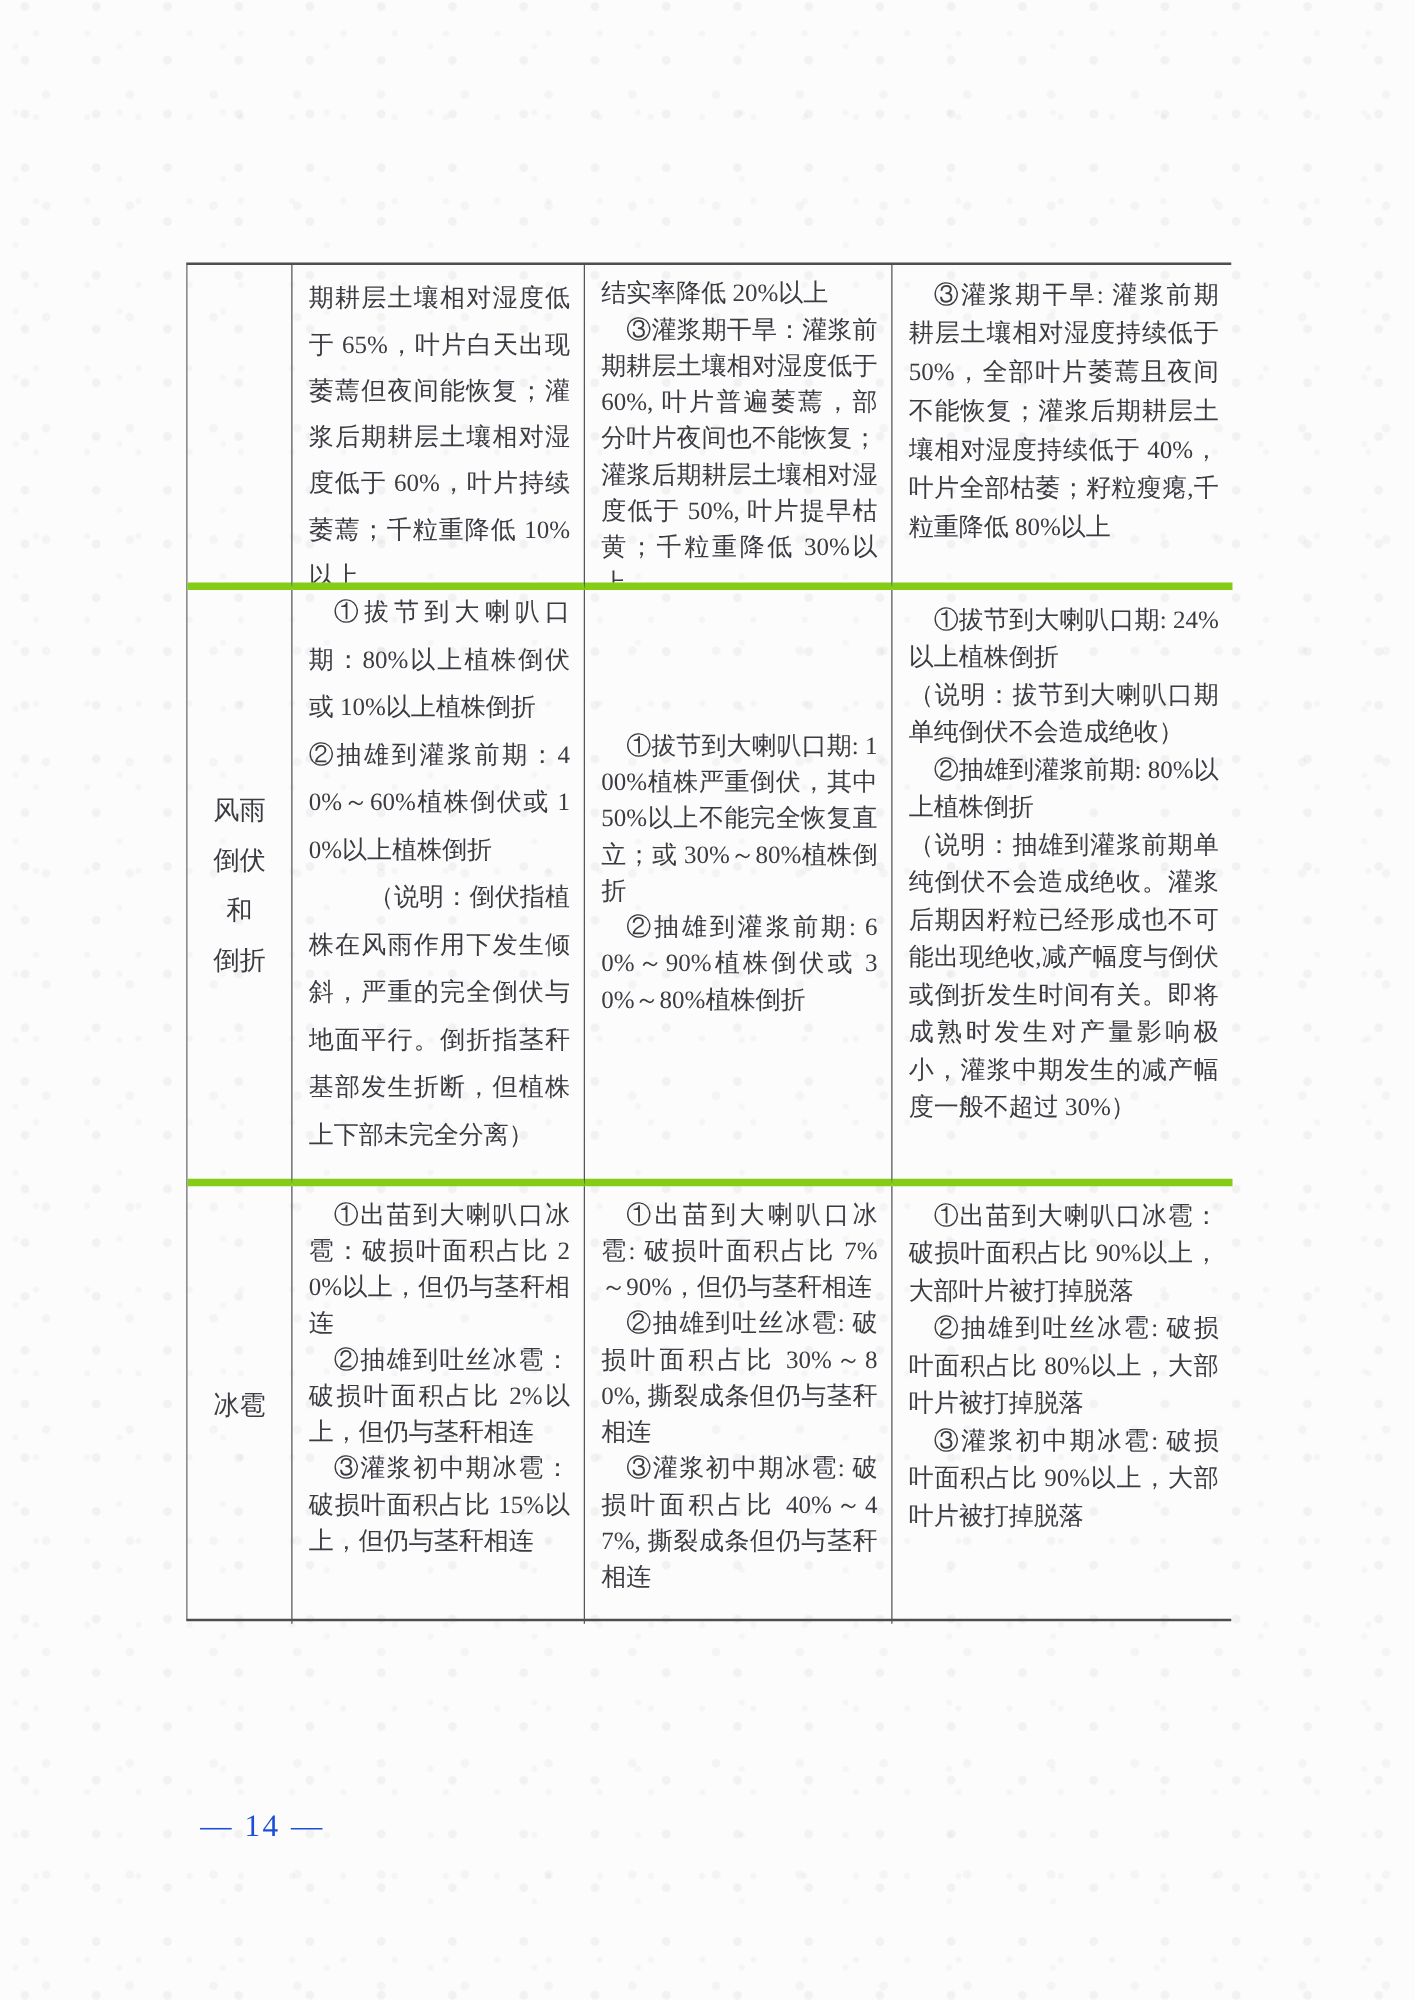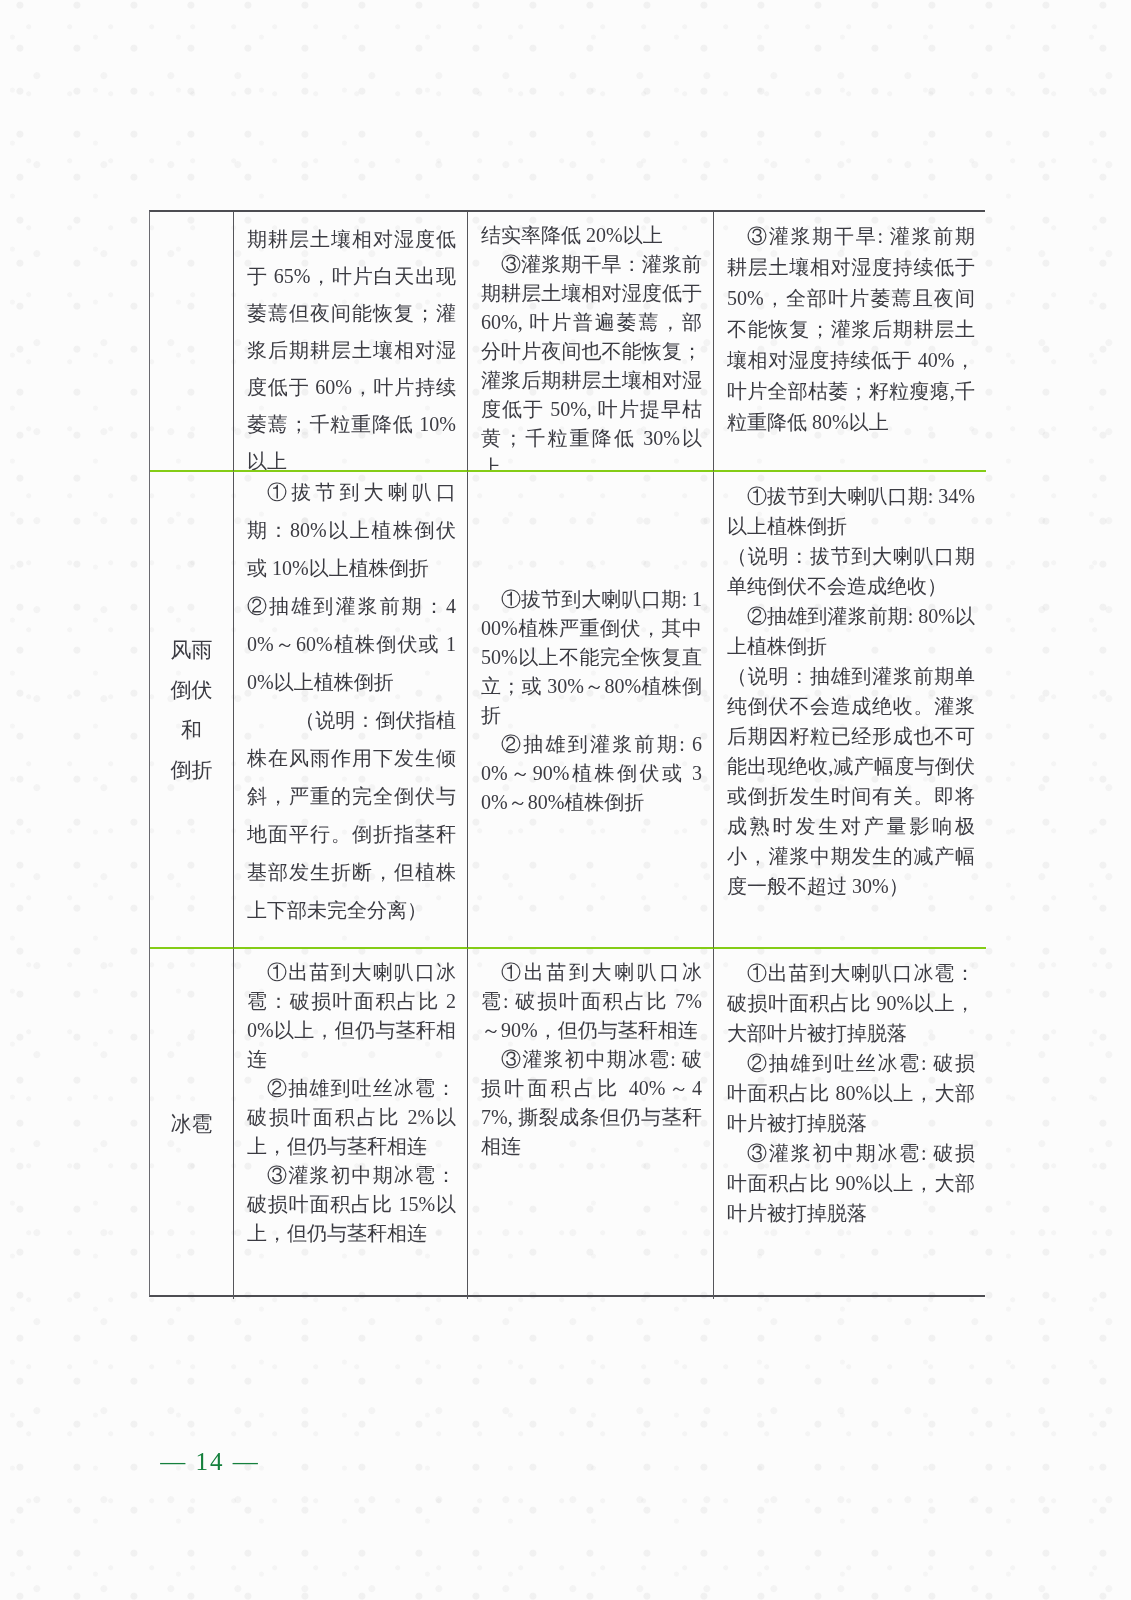--- a/index.html
+++ b/index.html
@@ -39,21 +39,21 @@
     border-left:1px solid #6a6a70;
     box-sizing:border-box;
   }
   .cell{
     box-sizing:border-box;
     overflow:hidden;
     font-size:20px;
     line-height:29px;
   }
   .cell.v-r{border-right:1px solid #55555a;}
-  .cell.h-b{border-bottom:2px solid #84cc16;}
+  .cell.h-b{border-bottom:6px solid #84cc16;}
   .label-cell{
     display:flex;align-items:center;justify-content:center;
     text-align:center;
     font-size:21px;line-height:40px;
     white-space:pre-line;
   }
   .content{padding:9px 11px 0 13px;}
   .content p{
     margin:0;
     text-align:justify;
@@ -65,21 +65,21 @@
   .lh38{line-height:38px;}
   .lh31{line-height:31px;}
   .lh30{line-height:30px;}
   .v-center{display:flex;flex-direction:column;justify-content:center;padding-top:0;padding-bottom:18px;}
   .footer{
     position:absolute;
     left:150px;top:1448px;
     width:120px;
     text-align:center;
     font-size:25px;
-    color:#15803d;
+    color:#1d4ed8;
     letter-spacing:2px;
   }
 </style>
 </head>
 <body>
 
 <div class="page">
 
   <div class="table">
 
@@ -102,34 +102,35 @@
     <div class="cell content v-r h-b v-center lh38">
       <p class="ind1">①拔节到大喇叭口期：80%以上植株倒伏或 10%以上植株倒折</p>
       <p>②抽雄到灌浆前期：40%～60%植株倒伏或 10%以上植株倒折</p>
       <p class="ind2">（说明：倒伏指植株在风雨作用下发生倾斜，严重的完全倒伏与地面平行。倒折指茎秆基部发生折断，但植株上下部未完全分离）</p>
     </div>
     <div class="cell content v-r h-b v-center">
       <p class="ind1">①拔节到大喇叭口期: 100%植株严重倒伏，其中 50%以上不能完全恢复直立；或 30%～80%植株倒折</p>
       <p class="ind1">②抽雄到灌浆前期: 60%～90%植株倒伏或 30%～80%植株倒折</p>
     </div>
     <div class="cell content h-b lh30">
-      <p class="ind1">①拔节到大喇叭口期: 34%以上植株倒折</p>
+      <p class="ind1">①拔节到大喇叭口期: 24%以上植株倒折</p>
       <p>（说明：拔节到大喇叭口期单纯倒伏不会造成绝收）</p>
       <p class="ind1">②抽雄到灌浆前期: 80%以上植株倒折</p>
       <p>（说明：抽雄到灌浆前期单纯倒伏不会造成绝收。灌浆后期因籽粒已经形成也不可能出现绝收,减产幅度与倒伏或倒折发生时间有关。即将成熟时发生对产量影响极小，灌浆中期发生的减产幅度一般不超过 30%）</p>
     </div>
 
     <div class="cell label-cell v-r">冰雹</div>
     <div class="cell content v-r">
       <p class="ind1">①出苗到大喇叭口冰雹：破损叶面积占比 20%以上，但仍与茎秆相连</p>
       <p class="ind1">②抽雄到吐丝冰雹：破损叶面积占比 2%以上，但仍与茎秆相连</p>
       <p class="ind1">③灌浆初中期冰雹：破损叶面积占比 15%以上，但仍与茎秆相连</p>
     </div>
     <div class="cell content v-r">
       <p class="ind1">①出苗到大喇叭口冰雹: 破损叶面积占比 7%～90%，但仍与茎秆相连</p>
+      <p class="ind1">②抽雄到吐丝冰雹: 破损叶面积占比 30%～80%, 撕裂成条但仍与茎秆相连</p>
       <p class="ind1">③灌浆初中期冰雹: 破损叶面积占比 40%～47%, 撕裂成条但仍与茎秆相连</p>
     </div>
     <div class="cell content lh30">
       <p class="ind1">①出苗到大喇叭口冰雹：破损叶面积占比 90%以上，大部叶片被打掉脱落</p>
       <p class="ind1">②抽雄到吐丝冰雹: 破损叶面积占比 80%以上，大部叶片被打掉脱落</p>
       <p class="ind1">③灌浆初中期冰雹: 破损叶面积占比 90%以上，大部叶片被打掉脱落</p>
     </div>
 
   </div>
 

